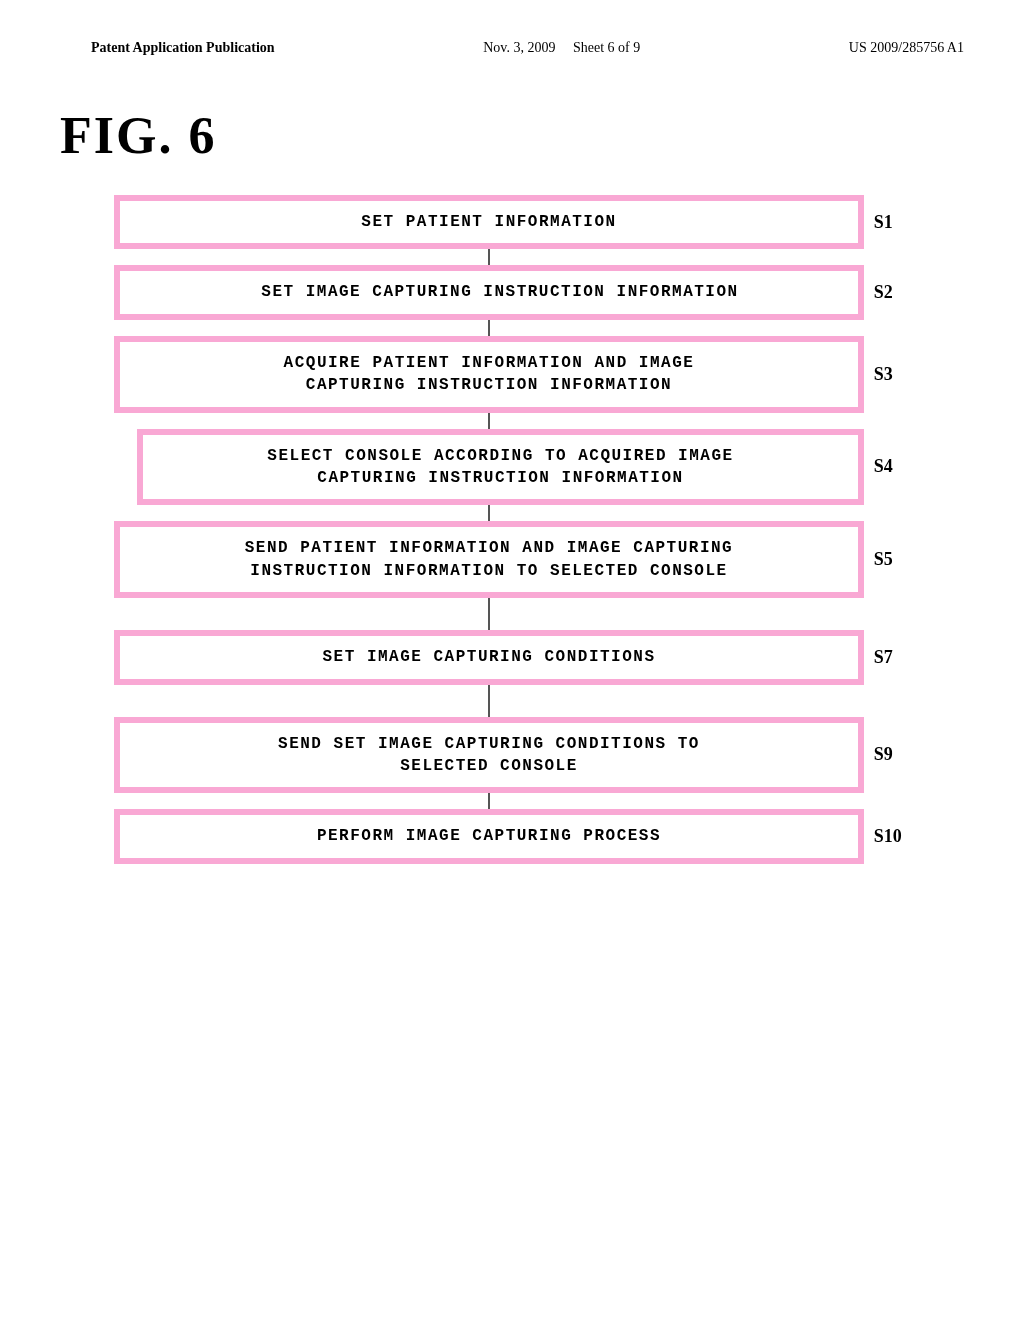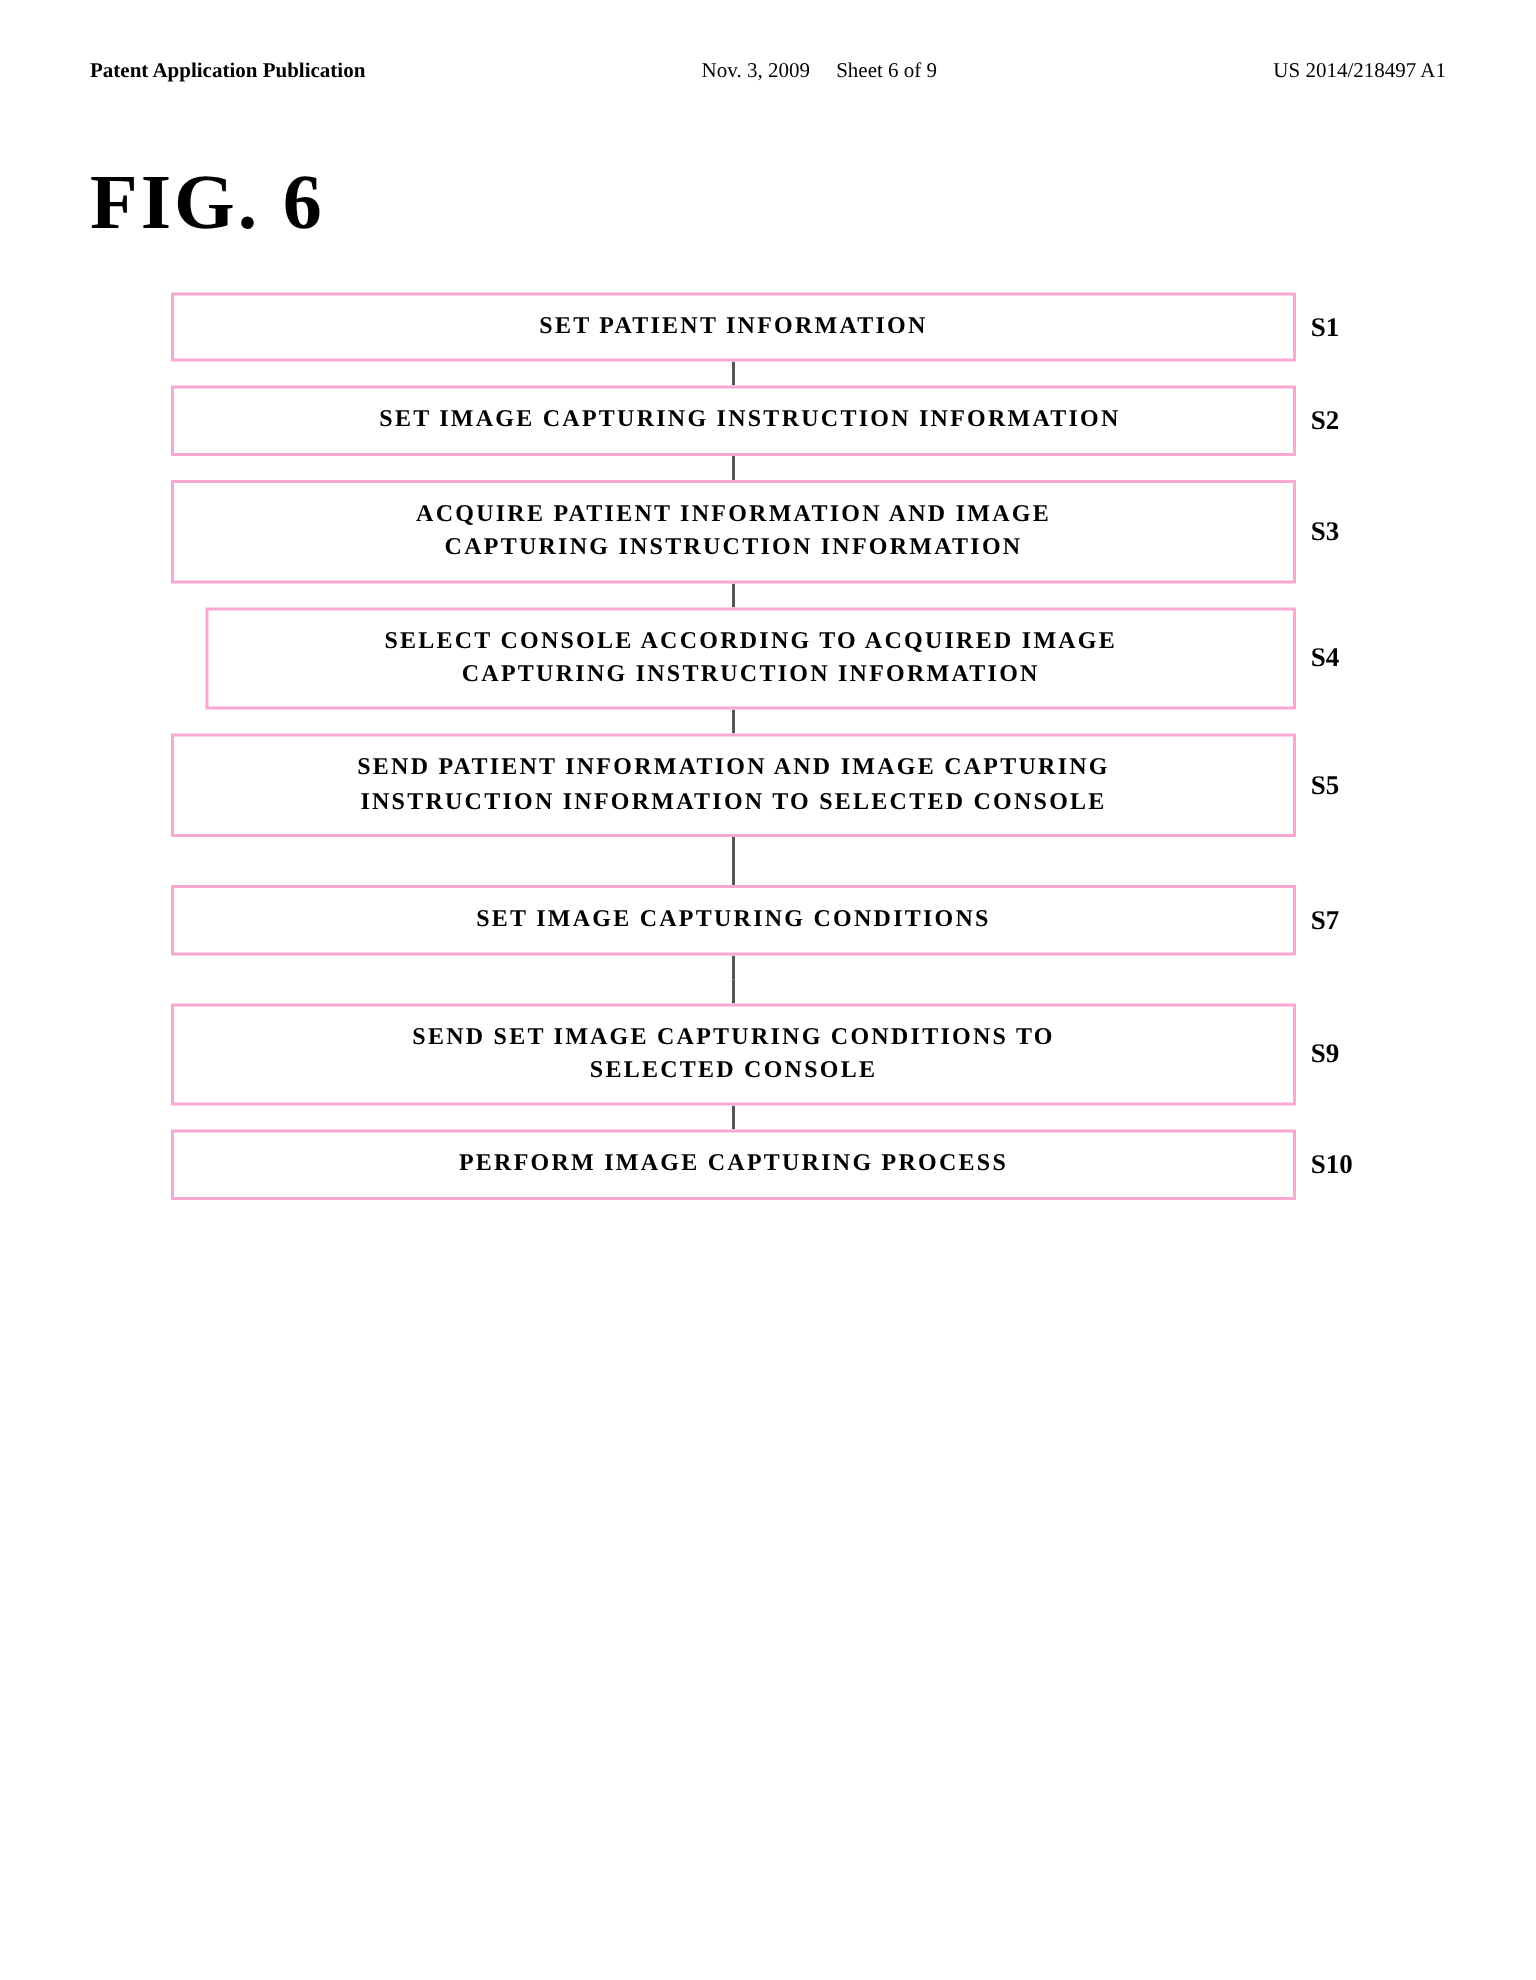--- a/index.html
+++ b/index.html
@@ -21,20 +21,21 @@
     }
 
     
     .header {
       display: flex;
       justify-content: space-between;
       align-items: baseline;
       border-bottom: none;
       margin-bottom: 10px;
       font-size: 14px;
+      margin-left: 31px;
     }
 
     .header-left {
       font-weight: bold;
       font-size: 14px;
     }
 
     .header-center {
       font-size: 14px;
     }
@@ -64,34 +65,34 @@
     
     .step-row {
       display: flex;
       align-items: center;
       width: 88%;
       position: relative;
       margin-bottom: 0;
     }
 
     .step-box {
-      border: 2px solid #f9a8d4;
+      border: 6px solid #f9a8d4;
       flex: 1;
       text-align: center;
       padding: 10px 12px;
       font-size: 16px;
       font-weight: bold;
       letter-spacing: 1.5px;
       line-height: 1.4;
       min-height: 44px;
       display: flex;
       align-items: center;
       justify-content: center;
       background: #fff;
-      font-family: Liberation Serif, serif;
+      font-family: Liberation Mono, monospace;
     }
 
     .step-label {
       font-size: 18px;
       font-weight: bold;
       margin-left: 10px;
       min-width: 36px;
       text-align: left;
       font-family: 'Times New Roman', Times, serif;
     }
@@ -124,21 +125,21 @@
 
 <div class="page">
 
   <div class="header">
     <span class="header-left">Patent Application Publication</span>
     <span class="header-center">
       <span>Nov. 3, 2009</span>
       &nbsp;&nbsp;&nbsp;
       <span>Sheet 6 of 9</span>
     </span>
-    <span class="header-right">US 2014/218497 A1</span>
+    <span class="header-right">US 2009/285756 A1</span>
   </div>
 
   <div class="figure-title">FIG. 6</div>
 
   <div class="flowchart" id="flowchart-container">
   <div class="step-row">
         <div class="step-box" style="white-space: pre-line;">SET PATIENT INFORMATION</div>
         <div class="step-label">S1</div>
       </div>
       <div class="connector-wrapper">

